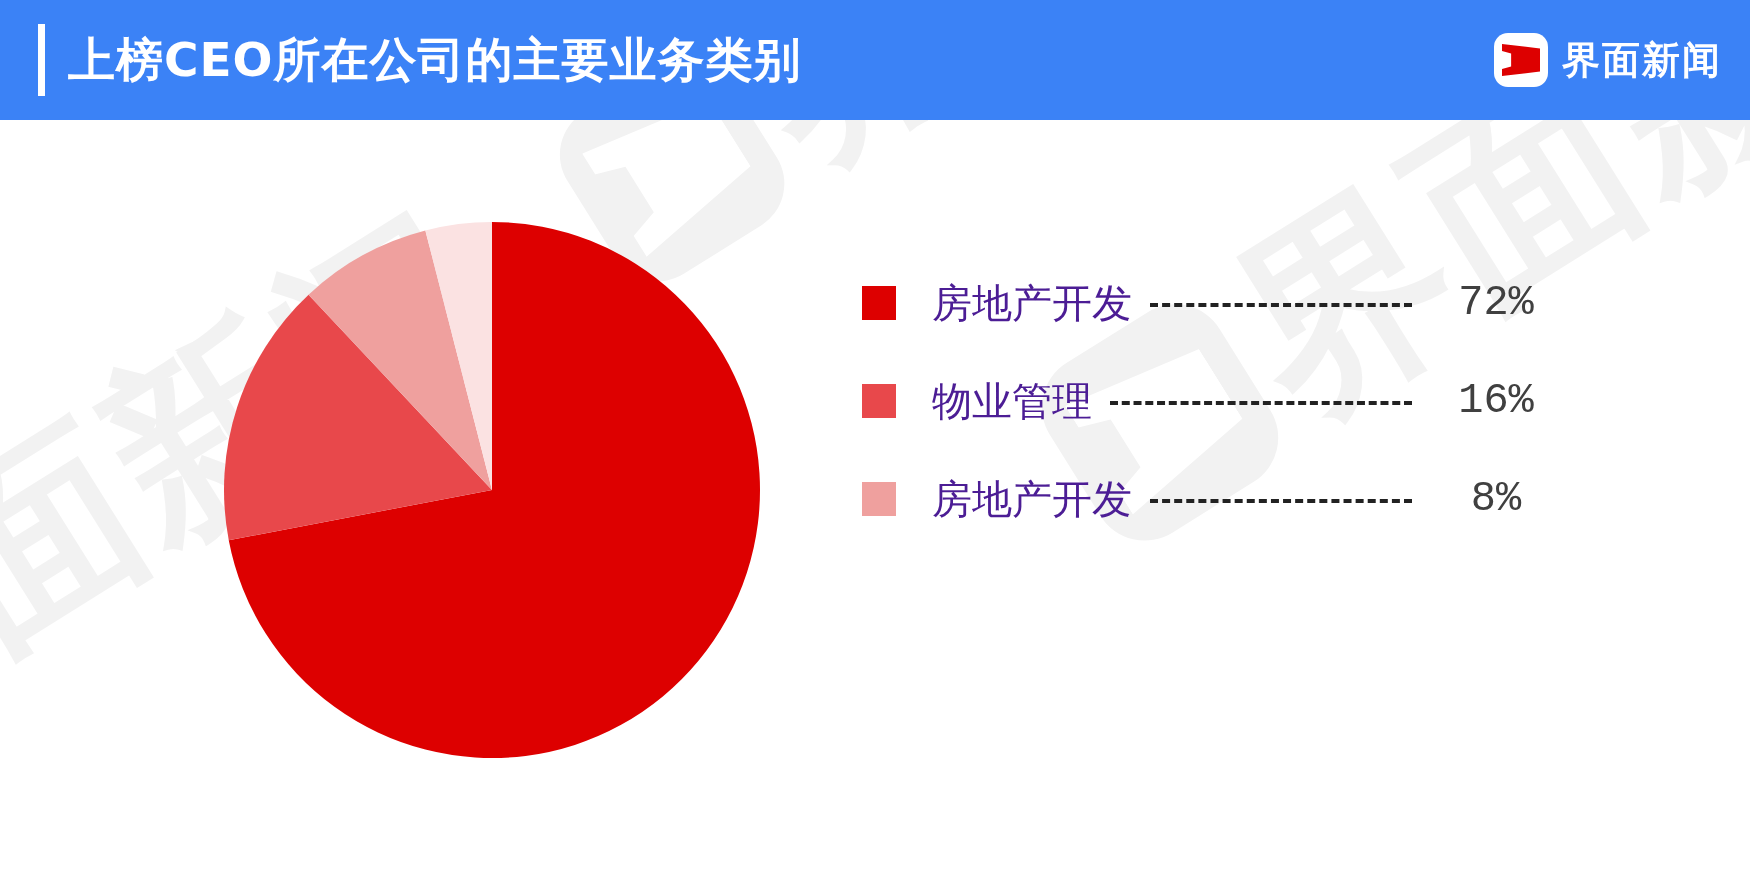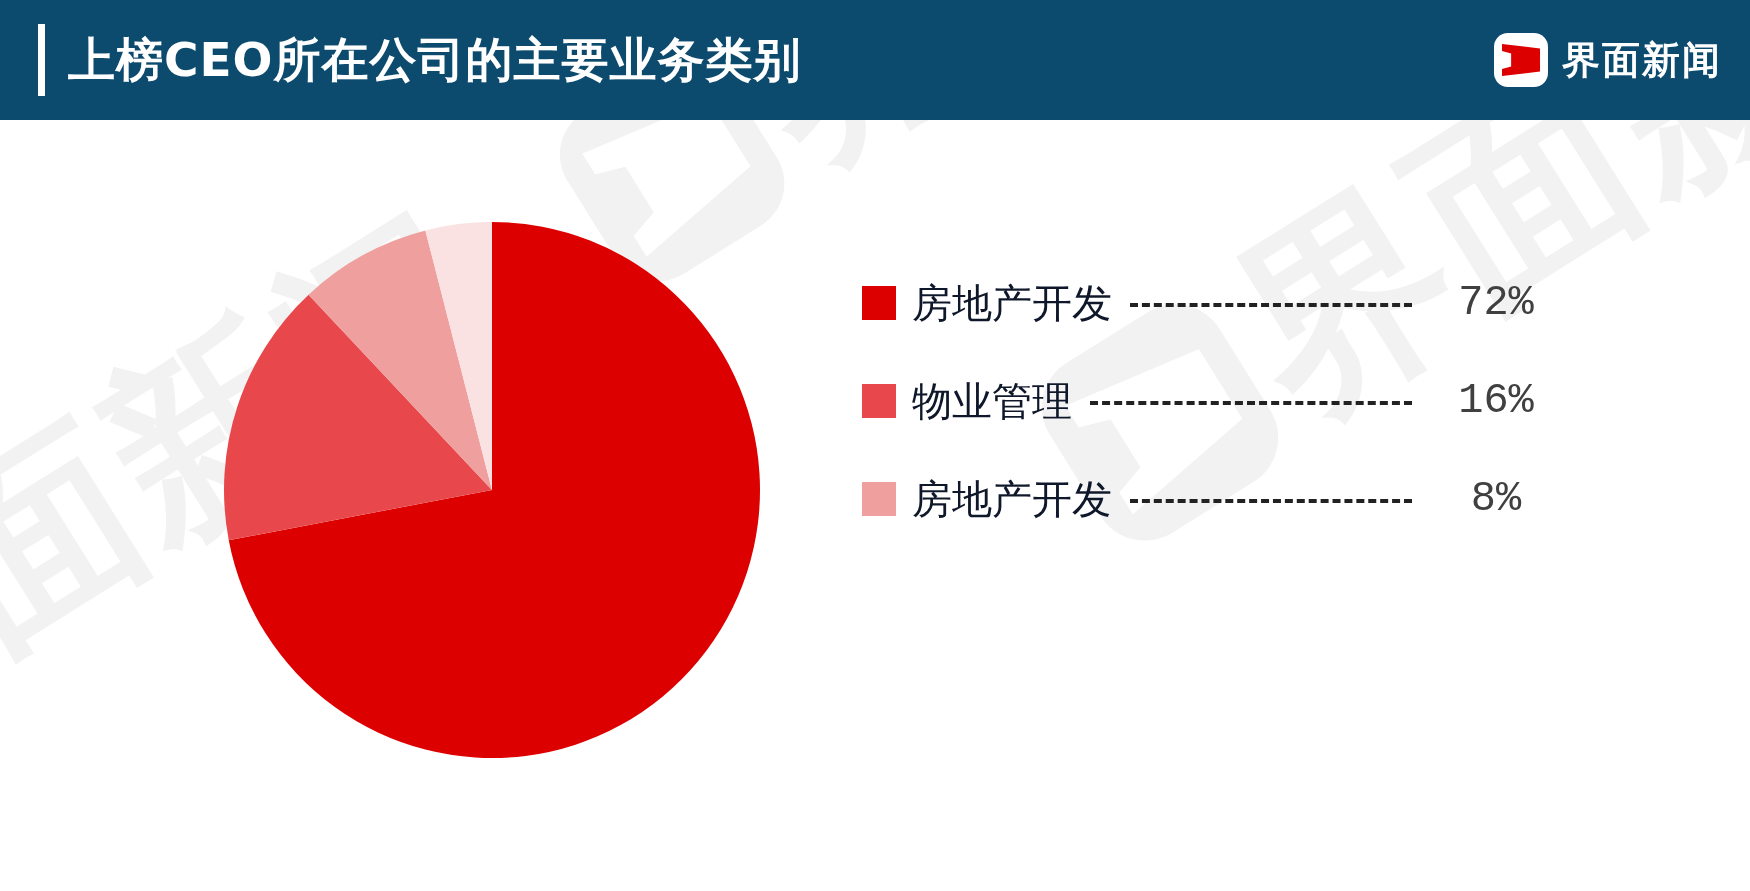--- a/index.html
+++ b/index.html
@@ -36,21 +36,21 @@
     content:"";
     position:absolute; left:14%; top:18%; right:14%; bottom:18%;
     background:#ffffff;
     clip-path:polygon(0% 0%, 100% 18%, 100% 82%, 0% 100%, 0% 80%, 22% 72%, 22% 28%, 0% 20%);
   }
   .wm .wm-text{ color:#f2f2f2; letter-spacing:2px; }
 
   
   .header{
     position:absolute; left:0; top:0; width:1750px; height:120px;
-    background:#0c4a6e; z-index:5;
+    background:#3b82f6; z-index:5;
     display:flex; align-items:center;
   }
   .header-accent{
     position:absolute; left:38px; top:24px;
     width:7px; height:72px; background:#ffffff;
   }
   .header-title{
     position:absolute; left:68px; top:50%;
     transform:translateY(-50%);
     color:#ffffff;
@@ -89,23 +89,23 @@
   
   .legend{
     position:absolute; left:862px; top:160px;
     width:700px;
     display:flex; flex-direction:column;
     gap:52px;
   }
   .legend-item{ display:flex; align-items:center; height:46px; }
   .legend-swatch{ width:34px; height:34px; flex:none; }
   .legend-label{
-    margin-left:16px;
+    margin-left:36px;
     font-size:40px;
-    color:#0f172a;
+    color:#4c1d95;
     white-space:nowrap;
     font-family:"DejaVu Sans","Liberation Sans",sans-serif;
   }
   .legend-dash{
     flex:1 1 auto;
     margin:0 18px;
     height:0;
     border-top:4px dashed #222222;
     min-width:60px;
     position:relative;

